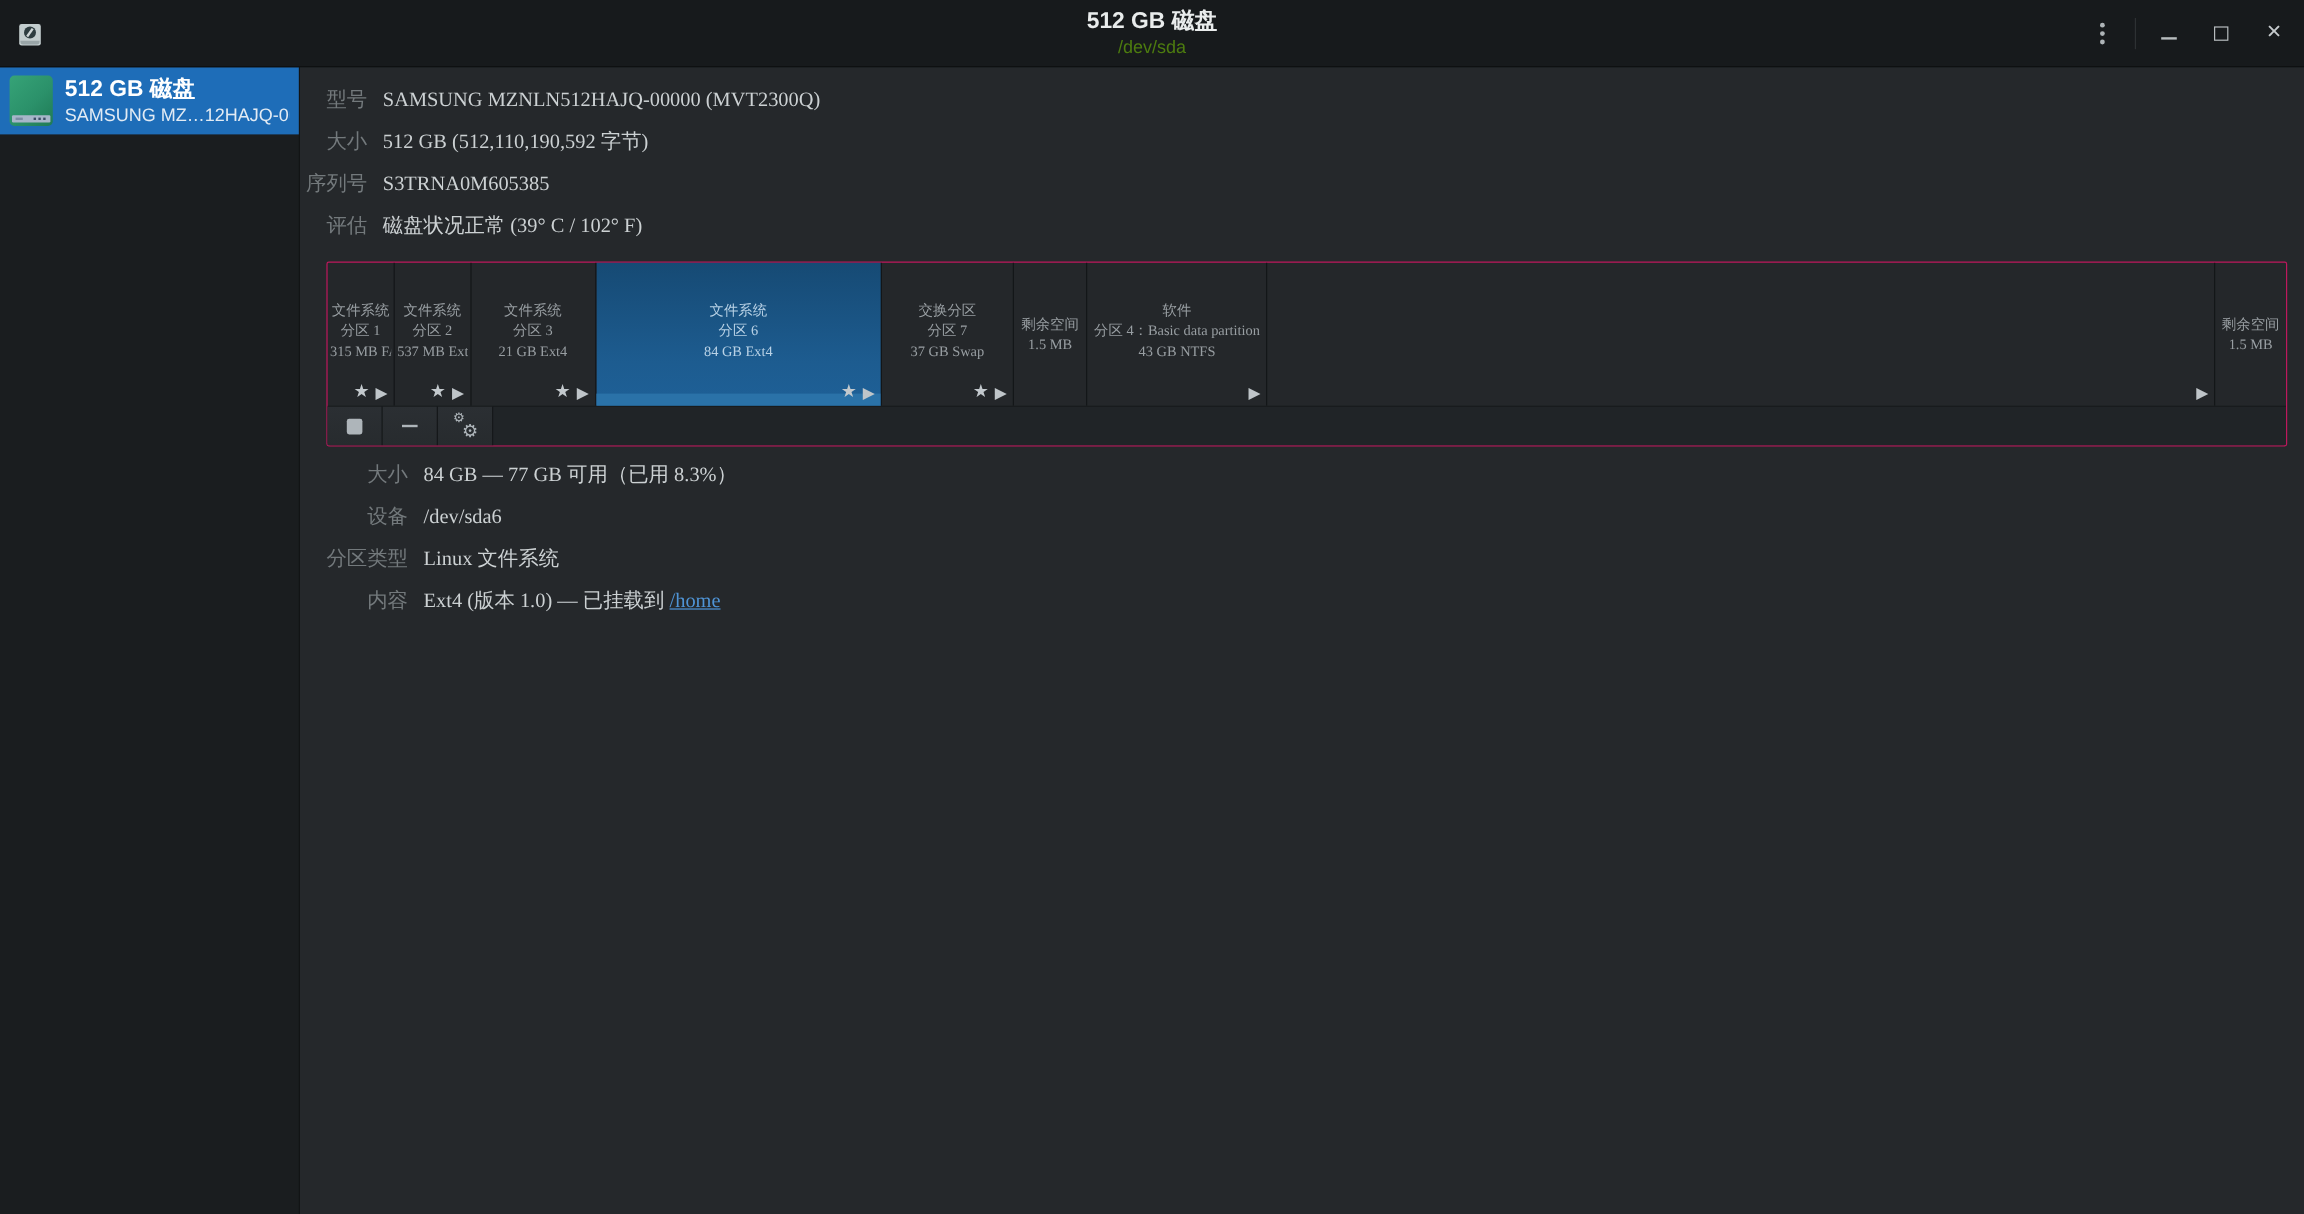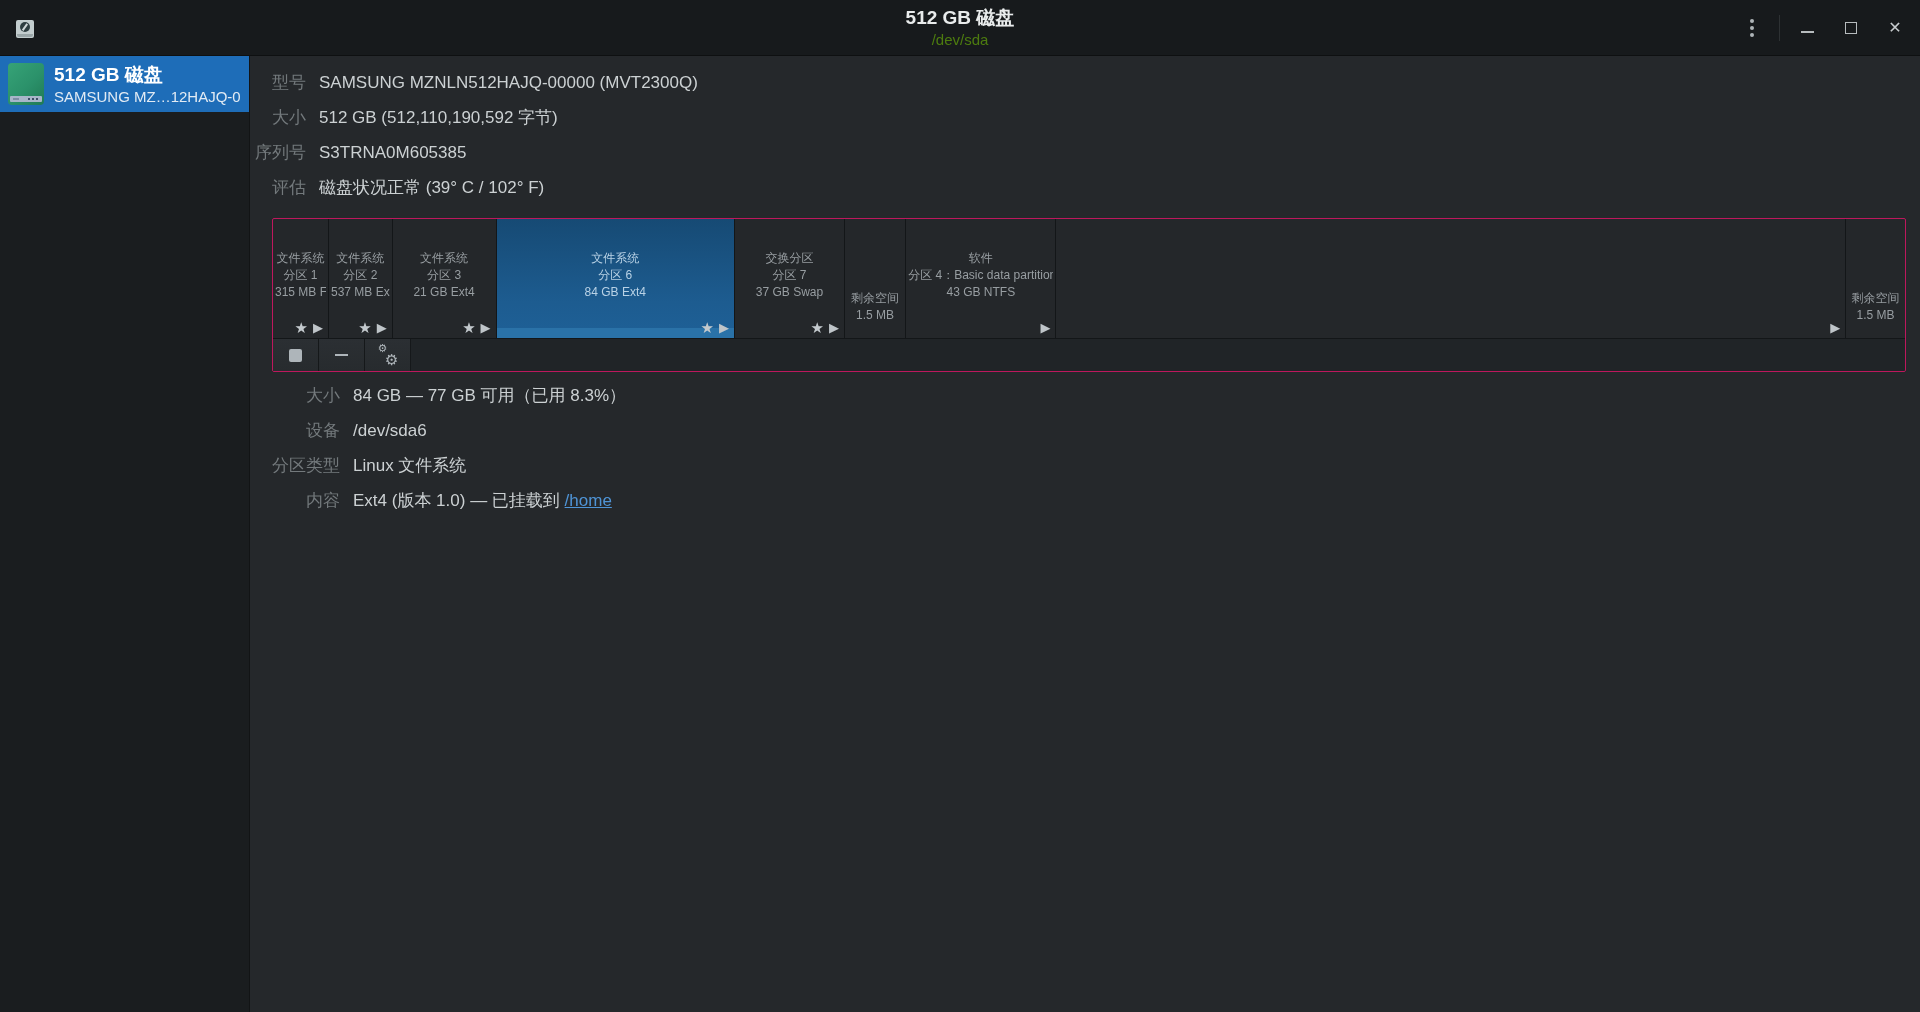--- a/index.html
+++ b/index.html
@@ -47,21 +47,21 @@
   .drive-strip { position:absolute; left:2px; right:2px; bottom:3px; height:6px;
     background:#a7b6c9; border-radius:1px; }
   .drive-strip i { position:absolute; top:2px; width:2px; height:2px; background:#3d4e66; }
   .drive-strip i:nth-child(1){ right:4px; } .drive-strip i:nth-child(2){ right:8px; }
   .drive-strip i:nth-child(3){ right:12px; } .drive-strip i:nth-child(4){ left:3px; width:6px; height:2px; background:#7c8da4; }
   .side-text { overflow:hidden; }
   .side-title { font-size:19px; font-weight:700; color:#ffffff; line-height:24px; white-space:nowrap; }
   .side-sub { font-size:15px; color:#e2ebf4; line-height:19px; white-space:nowrap; }
 
   
-  .main { flex:1; padding-top:9px; }
+  .main { flex:1; padding-top:9px;font-family:Liberation Serif, serif; }
   .info-row { display:flex; height:35px; align-items:center; }
   .info-label { width:90px; text-align:right; color:#73797c; font-size:17px; flex:0 0 auto; }
   .info-value { margin-left:13px; color:#ccd1d3; font-size:17px; }
   .drive-grid .info-label { width:56px; }
 
   .section-heading { margin:14px 0 0 9px; font-size:20px; font-weight:700; color:#e7eaea; height:26px; }
 
   
   .vol-widget { margin:13px 14px 0 22px; border:1px solid #be185d; border-radius:2px; background:#24272a; }
   .vol-bar { display:flex; height:119px; }
@@ -69,21 +69,21 @@
   .seg + .seg { border-left:1px solid #131618; }
   .seg-lines { position:absolute; left:2px; right:2px; top:50%; transform:translateY(-56%);
     text-align:center; pointer-events:none; }
   .seg-line { font-size:12px; line-height:17px; color:#989ea2; white-space:nowrap; overflow:hidden; }
   .seg-icons { position:absolute; right:5px; bottom:3px; display:flex; gap:5px; align-items:center; z-index:2; }
   .seg-star { font-size:15px; color:#c3c9cd; line-height:15px; }
   .seg-play { font-size:13px; color:#bfc5c9; line-height:15px; }
   .seg.selected { background:linear-gradient(180deg,#164a74 0%,#1d5c90 70%,#1e6097 100%); }
   .seg.selected::after { content:''; position:absolute; left:0; right:0; bottom:0; height:10px; background:#2a72a8; }
   .seg.selected .seg-line { color:#b9d2e6; }
-  .seg.free .seg-lines { transform:translateY(-50%);margin-top:28px; }
+  .seg.free .seg-lines { transform:translateY(-50%); }
 
   .vol-toolbar { display:flex; height:33px; border-top:1px solid #131618; background:#202427; border-radius:0 0 2px 2px; }
   .vbtn { width:46px; height:100%; display:flex; align-items:center; justify-content:center;
     background:linear-gradient(#2b2f33,#272b2e); border-right:1px solid #15181a; cursor:default; }
   .stop-glyph { width:13px; height:13px; background:#aeb5ba; border-radius:2px; }
   .minus-glyph { width:13px; height:2px; background:#aeb5ba; }
   .gears { position:relative; width:18px; height:18px; }
   .gear-a { position:absolute; left:-1px; top:-4px; font-size:11px; color:#aeb5ba; }
   .gear-b { position:absolute; right:-2px; bottom:-5px; font-size:15px; color:#aeb5ba; }
 

